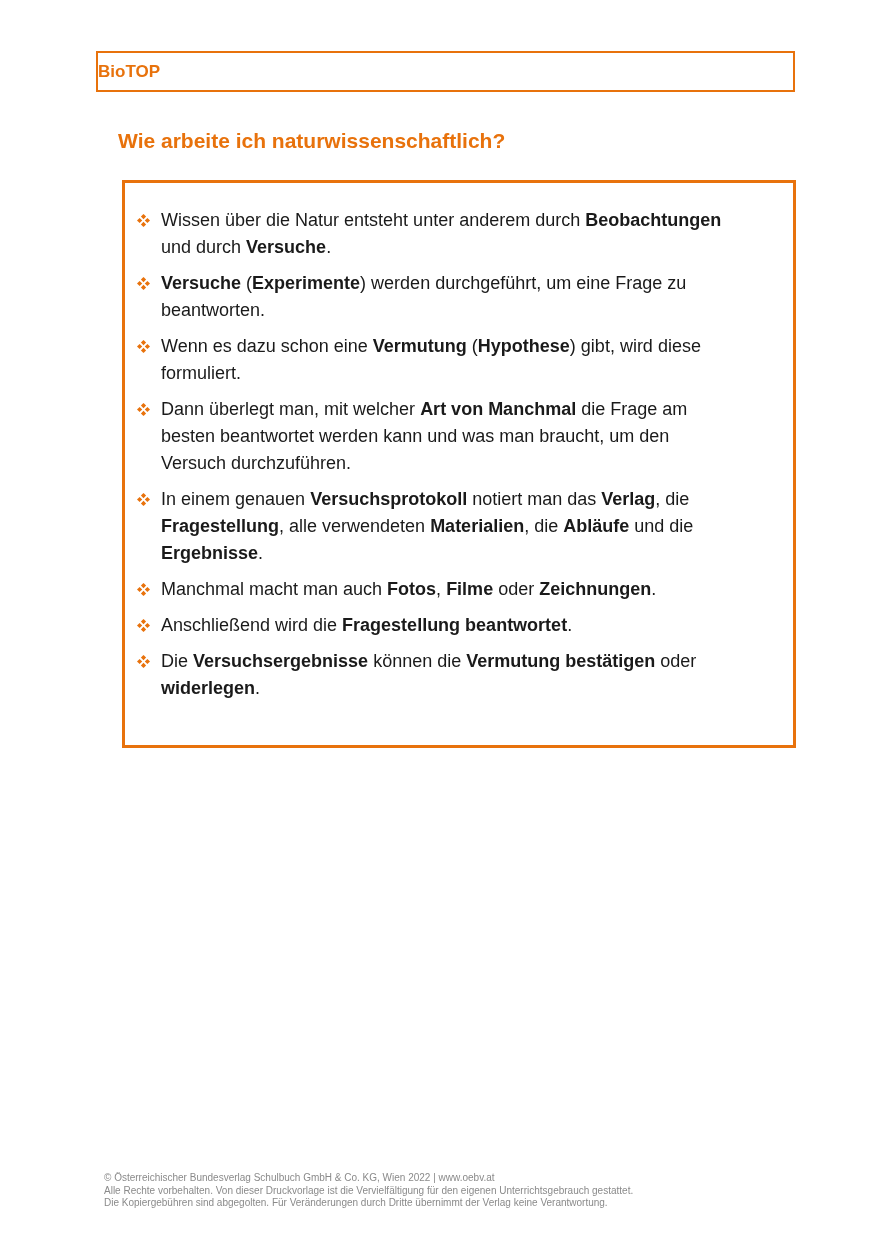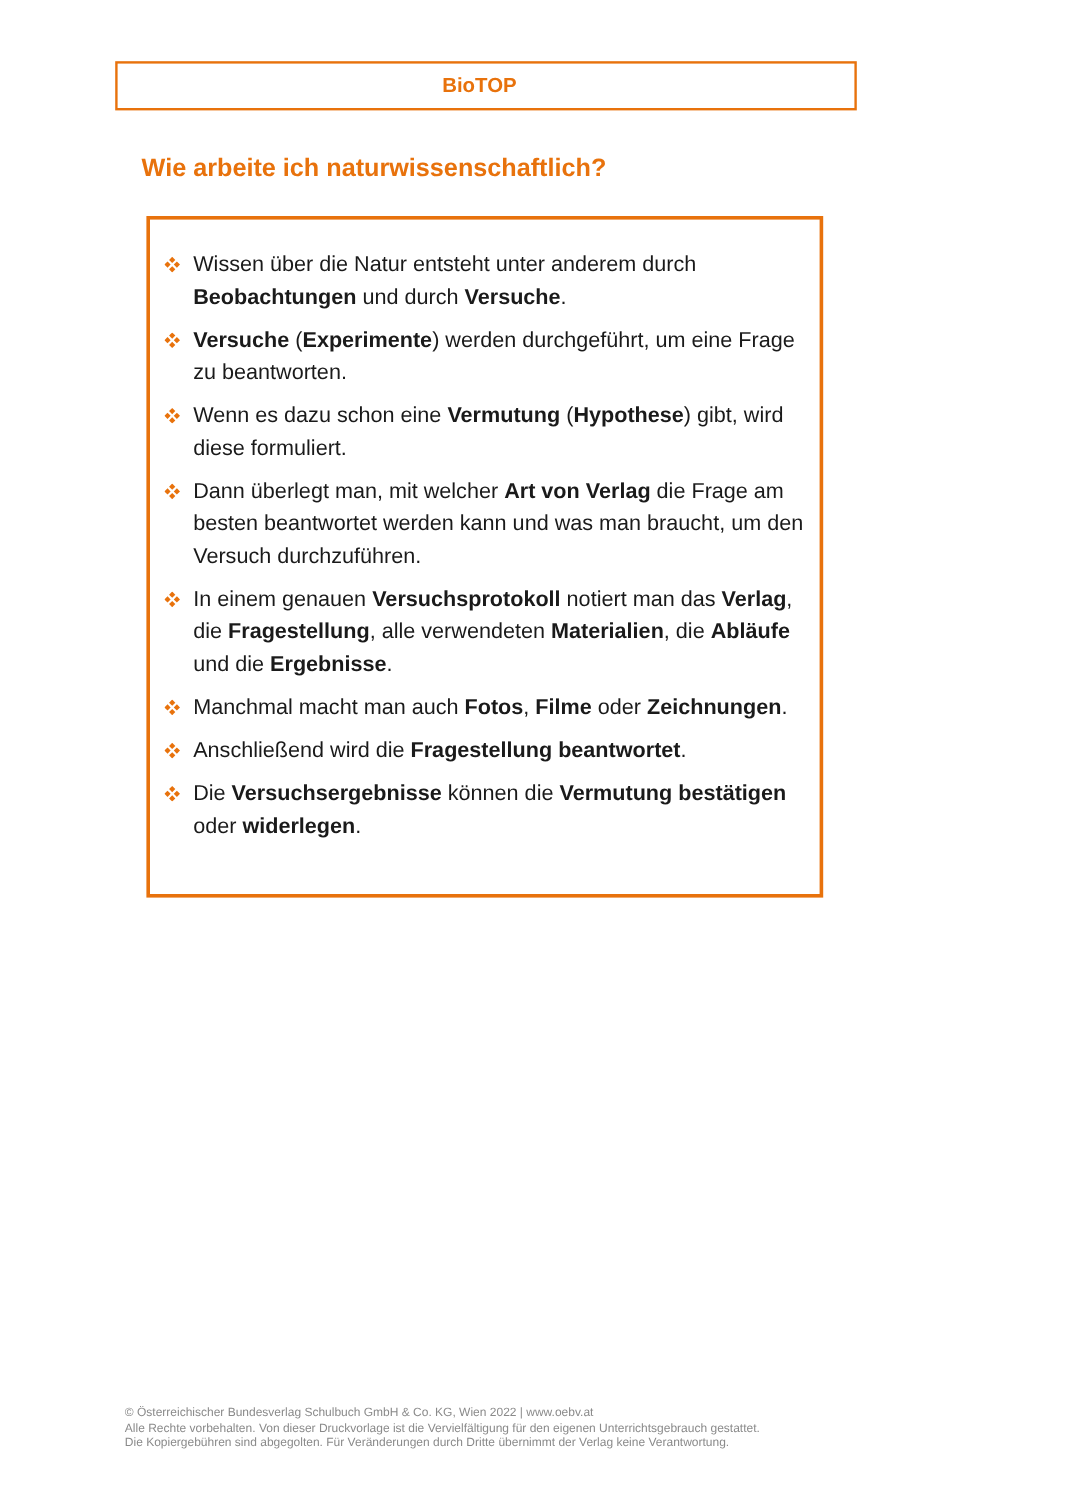--- a/index.html
+++ b/index.html
@@ -12,47 +12,47 @@
   .page{
     position:relative;
     width:890px;
     height:1259px;
     background:#ffffff;
     overflow:hidden;
   }
   .header-box{
     position:absolute;
     left:96px; top:51px;
-    width:618px; height:41px;
+    width:699px; height:41px;
     box-sizing:border-box;
     border:2px solid var(--accent);
     display:flex;
     align-items:center;
-    justify-content:center;
+    justify-content:flex-start;
     padding-right:11px;
   }
   .brand{
     color:var(--accent);
     font-weight:bold;
     font-size:17px;
     white-space:nowrap;
   }
   .page-title{
     position:absolute;
     left:106px; top:117px;
     margin:12px;
     font-size:21px;
     font-weight:bold;
     color:var(--accent);
     white-space:nowrap;
   }
   .content-box{
     position:absolute;
     left:122px; top:180px;
-    width:564px;
+    width:674px;
     min-height:552px;
     box-sizing:border-box;
     border:3px solid var(--accent);
     padding:24px 0 27px 12px;
     background:#ffffff;
   }
   .bullet-list{
     margin:0; padding:0;
     list-style:none;
   }
@@ -138,21 +138,21 @@
         </li>
         <li class="bullet-item">
           <span class="bullet-marker">
             <svg viewBox="0 0 12 12" xmlns="http://www.w3.org/2000/svg" fill="currentColor">
               <path d="M6 0 L8.4 2.4 L6 4.8 L3.6 2.4 Z"></path>
               <path d="M2.4 3.6 L4.8 6 L2.4 8.4 L0 6 Z"></path>
               <path d="M9.6 3.6 L12 6 L9.6 8.4 L7.2 6 Z"></path>
               <path d="M6 7.2 L8.4 9.6 L6 12 L3.6 9.6 Z"></path>
             </svg>
           </span>
-          <div class="bullet-text"><span>Dann überlegt man, mit welcher </span><strong>Art von Verlag</strong><span> die Frage am besten beantwortet werden kann und was man braucht, um den Versuch durchzuführen.</span></div>
+          <div class="bullet-text"><span>Dann überlegt man, mit welcher </span><strong>Art von Manchmal</strong><span> die Frage am besten beantwortet werden kann und was man braucht, um den Versuch durchzuführen.</span></div>
         </li>
         <li class="bullet-item">
           <span class="bullet-marker">
             <svg viewBox="0 0 12 12" xmlns="http://www.w3.org/2000/svg" fill="currentColor">
               <path d="M6 0 L8.4 2.4 L6 4.8 L3.6 2.4 Z"></path>
               <path d="M2.4 3.6 L4.8 6 L2.4 8.4 L0 6 Z"></path>
               <path d="M9.6 3.6 L12 6 L9.6 8.4 L7.2 6 Z"></path>
               <path d="M6 7.2 L8.4 9.6 L6 12 L3.6 9.6 Z"></path>
             </svg>
           </span>

